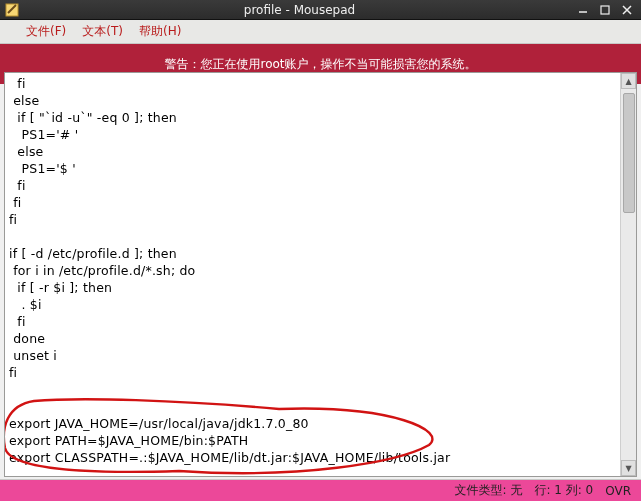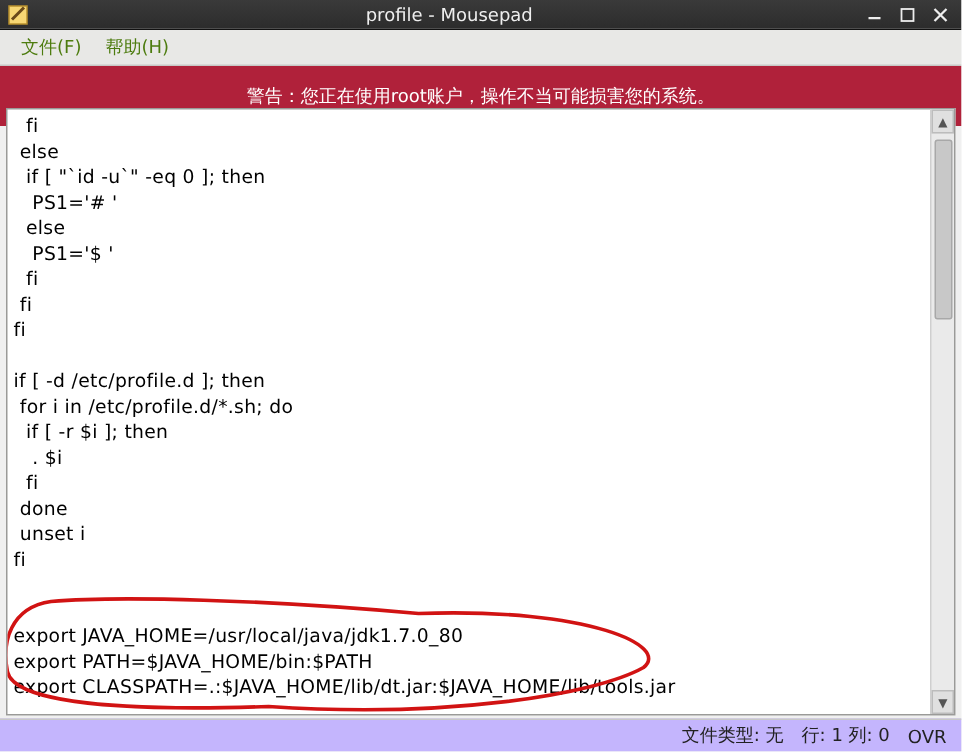--- a/index.html
+++ b/index.html
@@ -40,24 +40,24 @@
     font-size: 11px;
     font-family: monospace;
     cursor: pointer;
   }
   .menubar {
     height: 24px;
     background: #e8e8e6;
     border-bottom: 1px solid #c8c8c6;
     display: flex;
     align-items: center;
-    padding: 0 6px;
+    padding: 0 18px;
     gap: 0;
     font-size: 12px;
-    color: #4d7c0f;
+    color: #b91c1c;
   }
   .menu-item {
     padding: 3px 8px;
     cursor: pointer;
   }
   .warning-bar {
     height: 40px;
     background: #b0213a;
     color: #fff;
     display: flex;
@@ -111,21 +111,21 @@
     top: 20px; left: 2px;
     width: 12px; height: 120px;
     background: #c8c8c8;
     border: 1px solid #a8a8a8;
     border-radius: 2px;
   }
   .statusbar {
     position: absolute;
     left: 0; right: 0; bottom: 0;
     height: 22px;
-    background: #c4b5fd;
+    background: #ec4899;
     border-top: 1px solid #c8c8c6;
     display: flex;
     align-items: center;
     justify-content: flex-end;
     gap: 12px;
     padding: 0 10px;
     font-size: 12px;
     color: #222;
   }
   
@@ -160,20 +160,21 @@
     <div class="win-btn">
       <svg width="10" height="10" viewBox="0 0 10 10">
           <path d="M1 1 L9 9 M9 1 L1 9" stroke="#eee" stroke-width="1.5"></path>
         </svg>
     </div>
   </div>
 </div>
 
 <div class="menubar">
   <div class="menu-item"><span>文件(F)</span></div>
+  <div class="menu-item"><span>文本(T)</span></div>
   <div class="menu-item"><span>帮助(H)</span></div>
 </div>
 
 <div class="warning-bar">
   <span>警告：您正在使用root账户，操作不当可能损害您的系统。</span>
 </div>
 
 <div class="editor-wrap">
   <div class="editor">
     <pre>  fi

